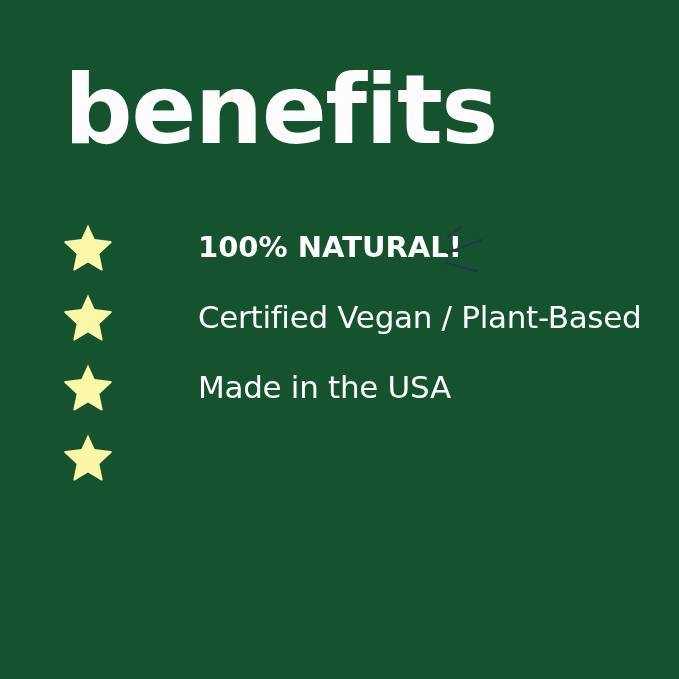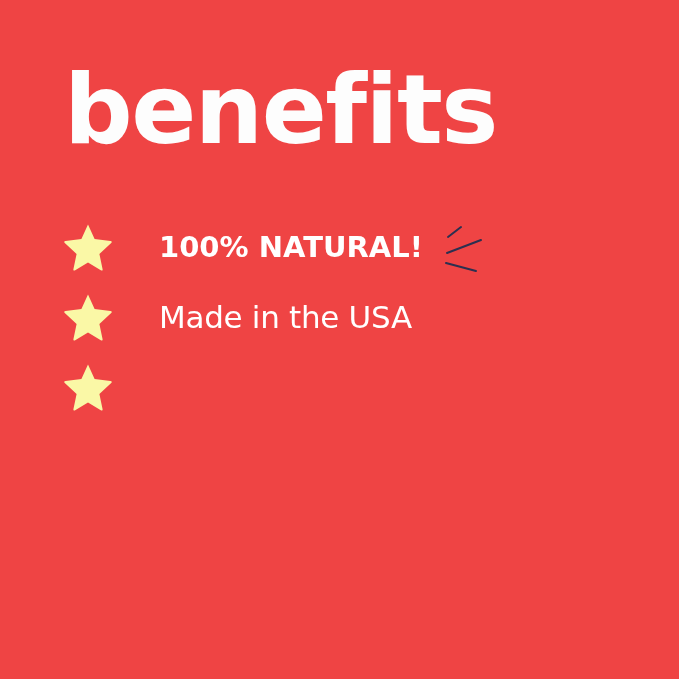--- a/index.html
+++ b/index.html
@@ -11,21 +11,21 @@
     width: 679px;
     height: 679px;
     overflow: hidden;
     font-family: "Liberation Sans", sans-serif;
   }
 
   #benefits-card {
     position: relative;
     width: 679px;
     height: 679px;
-    background: #ef4444;
+    background: #14532d;
     box-sizing: border-box;
     overflow: hidden;
   }
 
   
   #page-title {
     position: absolute;
     left: 64px;
     top: 58px;
     font-family: "DejaVu Sans", sans-serif;
@@ -49,20 +49,21 @@
     list-style: none;
   }
 
   .benefit-row {
     position: relative;
     height: 70px;
     display: flex;
     align-items: center;
     padding-left: 62px;
     box-sizing: border-box;
+    gap: 39px;
   }
 
   .star-wrap {
     width: 52px;
     height: 52px;
     flex: 0 0 52px;
     display: flex;
     align-items: center;
     justify-content: center;
   }
@@ -117,20 +118,28 @@
 
     <li class="benefit-row is-emphasis">
       <span class="star-wrap">
         <svg viewBox="0 0 50 50" aria-hidden="true">
           <path d="M25 2.5 L31.6 17.1 L47.5 18.9 Q49.6 19.3 48.2 21.1 L36.4 31.9 L39.6 47.2 Q39.9 49.3 37.8 48.3 L25 40.6 L12.2 48.3 Q10.1 49.3 10.4 47.2 L13.6 31.9 L1.8 21.1 Q0.4 19.3 2.5 18.9 L18.4 17.1 Z" fill="#faf8a6"></path>
         </svg>
       </span>
       <span class="benefit-text">100% NATURAL!</span>
     </li>
 
+    <li class="benefit-row">
+      <span class="star-wrap">
+        <svg viewBox="0 0 50 50" aria-hidden="true">
+          <path d="M25 2.5 L31.6 17.1 L47.5 18.9 Q49.6 19.3 48.2 21.1 L36.4 31.9 L39.6 47.2 Q39.9 49.3 37.8 48.3 L25 40.6 L12.2 48.3 Q10.1 49.3 10.4 47.2 L13.6 31.9 L1.8 21.1 Q0.4 19.3 2.5 18.9 L18.4 17.1 Z" fill="#faf8a6"></path>
+        </svg>
+      </span>
+      <span class="benefit-text">Certified Vegan / Plant-Based</span>
+    </li>
 
     <li class="benefit-row">
       <span class="star-wrap">
         <svg viewBox="0 0 50 50" aria-hidden="true">
           <path d="M25 2.5 L31.6 17.1 L47.5 18.9 Q49.6 19.3 48.2 21.1 L36.4 31.9 L39.6 47.2 Q39.9 49.3 37.8 48.3 L25 40.6 L12.2 48.3 Q10.1 49.3 10.4 47.2 L13.6 31.9 L1.8 21.1 Q0.4 19.3 2.5 18.9 L18.4 17.1 Z" fill="#faf8a6"></path>
         </svg>
       </span>
       <span class="benefit-text">Made in the USA</span>
     </li>
 

